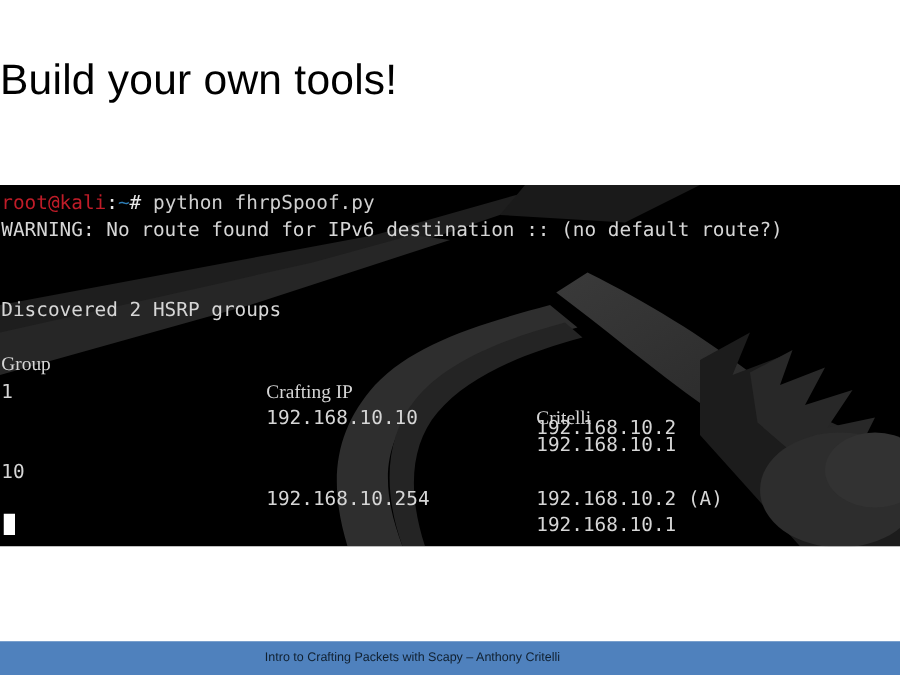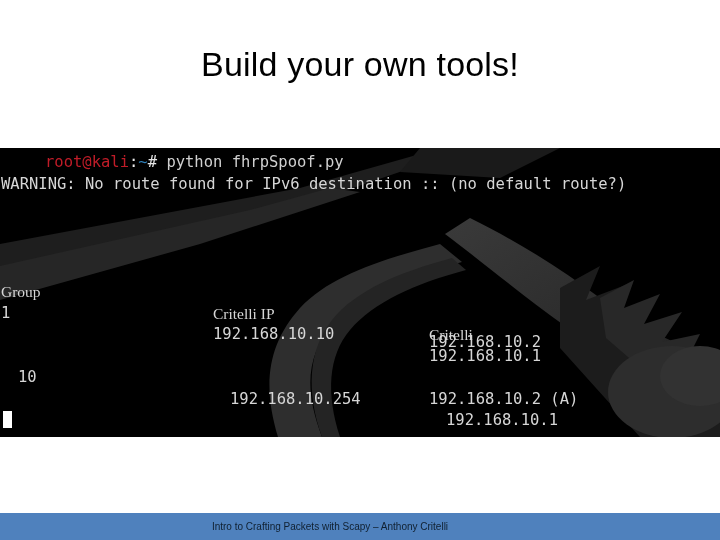--- a/index.html
+++ b/index.html
@@ -14,21 +14,20 @@
     overflow: hidden;
     position: relative;
   }
 
   
   .slide-title {
     position: absolute;
     left: 0;
     top: 42px;
     width: 720px;
-    text-align: center;
     font-size: 34px;
     font-weight: 400;
     color: #000000;
     letter-spacing: 0.2px;
     line-height: 44px;
     white-space: nowrap;
   }
 
   
   .terminal {
@@ -153,46 +152,47 @@
 
     <ellipse cx="672" cy="244" rx="64" ry="46" fill="#2d2d2d"></ellipse>
     <ellipse cx="700" cy="228" rx="40" ry="30" fill="#323232"></ellipse>
 
     <path d="M 420 0 L 560 0 L 500 30 L 400 24 Z" fill="#1a1a1a"></path>
   </svg>
 
   <div class="term-text">
 
     
-    <div class="line" style="top:4px;padding-left:44px;"><span class="c-red">root@kali</span><span class="c-white">:</span><span class="c-blue">~</span><span class="c-white">#</span><span class="c-grey"> <span>python fhrpSpoof.py</span></span></div>
+    <div class="line" style="top:4px;"><span class="c-red">root@kali</span><span class="c-white">:</span><span class="c-blue">~</span><span class="c-white">#</span><span class="c-grey"> <span>python fhrpSpoof.py</span></span></div>
 
     
     <div class="line" style="top:25.5px;text-align:right;">WARNING: No route found for IPv6 destination :: (no default route?)</div>
 
     
+    <div class="line" style="top:90px;">Discovered 2 HSRP groups</div>
 
     
     <div class="line" style="top:111.5px; left:0;font-family:Liberation Serif, serif;">
       <span class="col-a">Group</span>
-      <span class="col-b">Critelli IP</span>
+      <span class="col-b">Crafting IP</span>
       <span class="col-c">Critelli</span>
     </div>
 
     
     <div class="line" style="top:133px; left:0;">
       <span class="col-a">1</span>
       <span class="col-b">192.168.10.10</span>
       <span class="col-c">192.168.10.1</span>
     </div>
     <div class="line" style="top:162px; left:0;">
       <span class="col-c">192.168.10.2</span>
     </div>
 
     
-    <div class="line" style="top:197.5px; left:17px;">
+    <div class="line" style="top:197.5px; left:0;">
       <span class="col-a">10</span>
       <span class="col-b">192.168.10.254</span>
       <span class="col-c">192.168.10.1</span>
     </div>
     <div class="line" style="top:219px; left:0;">
       <span class="col-c">192.168.10.2 (A)</span>
     </div>
 
     
     <div class="line" style="top:262px;"><span class="cursor"></span></div>

